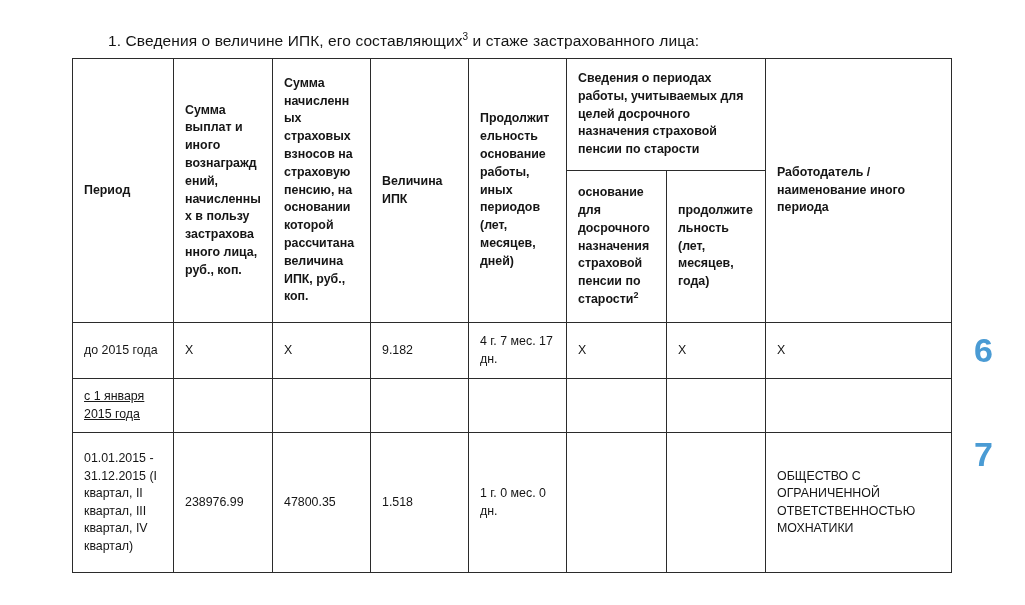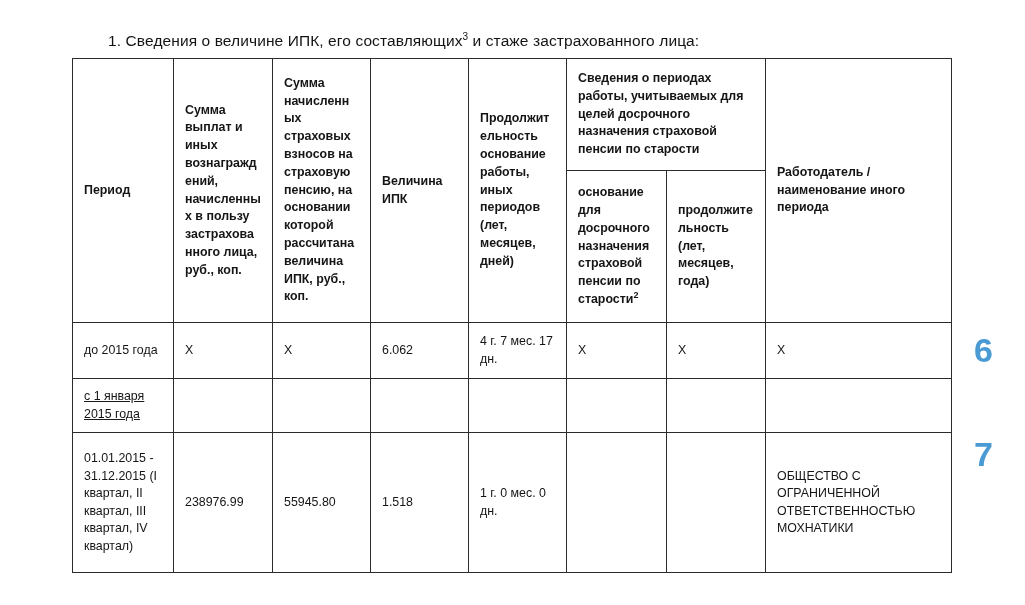--- a/index.html
+++ b/index.html
@@ -128,60 +128,60 @@
       <col class="c4">
     <col class="c5">
       <col class="c6">
       <col class="c7">
       <col class="c8">
   </colgroup>
 
   <thead>
     <tr class="hdr-top-row">
       <td rowspan="2" class="hdr-period">Период</td>
-      <td rowspan="2">Сумма выплат и иных вознаграждений, начисленных в пользу застрахованного лица, руб., коп.</td>
+      <td rowspan="2">Сумма выплат и иного вознаграждений, начисленных в пользу застрахованного лица, руб., коп.</td>
       <td rowspan="2">Сумма начисленных страховых взносов на страховую пенсию, на основании которой рассчитана величина ИПК, руб., коп.</td>
       <td rowspan="2">Величина ИПК</td>
       <td rowspan="2">Продолжительность основание работы, иных периодов (лет, месяцев, дней)</td>
       <td colspan="2">Сведения о периодах работы, учитываемых для целей досрочного назначения страховой пенсии по старости</td>
       <td rowspan="2" class="hdr-employer">Работодатель / наименование иного периода</td>
     </tr>
     <tr class="hdr-sub-row">
       <td><span>основание для досрочного назначения страховой пенсии по старости</span><sup>2</sup></td>
       <td>продолжительность (лет, месяцев, года)</td>
     </tr>
   </thead>
 
   <tbody>
     <tr class="row-data-1">
       <td class="cell-left">до 2015 года</td>
       <td>X</td>
       <td>X</td>
-      <td>6.062</td>
+      <td>9.182</td>
       <td>4 г. 7 мес. 17 дн.</td>
       <td>X</td>
       <td>X</td>
       <td>X</td>
     </tr>
 
     <tr class="row-data-2">
       <td class="cell-left">с 1 января 2015 года</td>
       <td></td>
       <td></td>
       <td></td>
       <td></td>
       <td></td>
       <td></td>
       <td></td>
     </tr>
 
     <tr class="row-data-3">
       <td class="cell-left">01.01.2015 - 31.12.2015 (I квартал, II квартал, III квартал, IV квартал)</td>
       <td>238976.99</td>
-      <td>55945.80</td>
+      <td>47800.35</td>
       <td>1.518</td>
       <td>1 г. 0 мес. 0 дн.</td>
       <td></td>
       <td></td>
       <td>ОБЩЕСТВО С ОГРАНИЧЕННОЙ ОТВЕТСТВЕННОСТЬЮ МОХНАТИКИ</td>
     </tr>
   </tbody>
 </table>
 
 <div class="annot annot-6">6</div>

